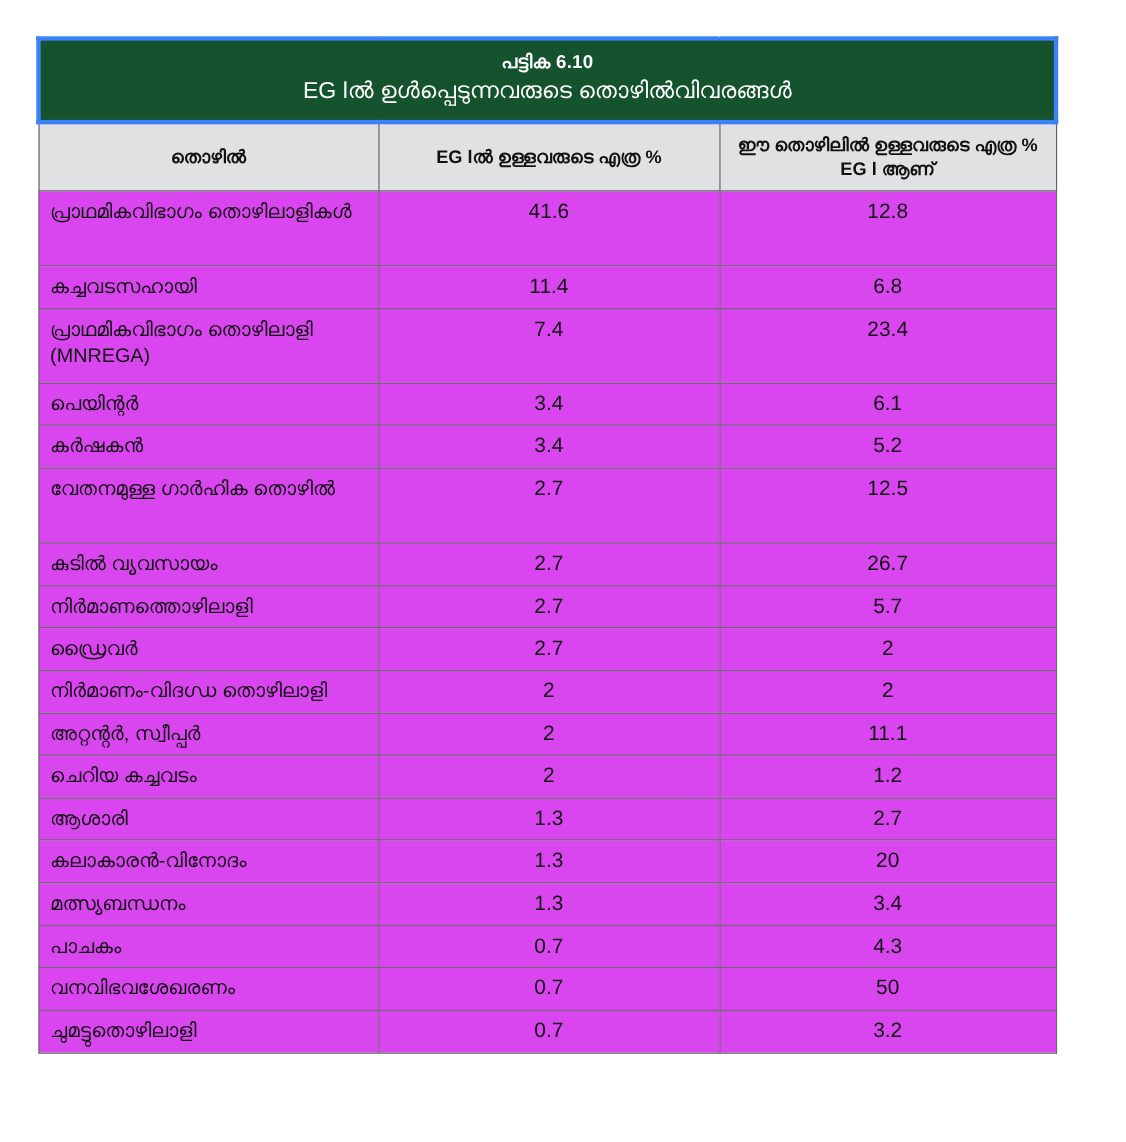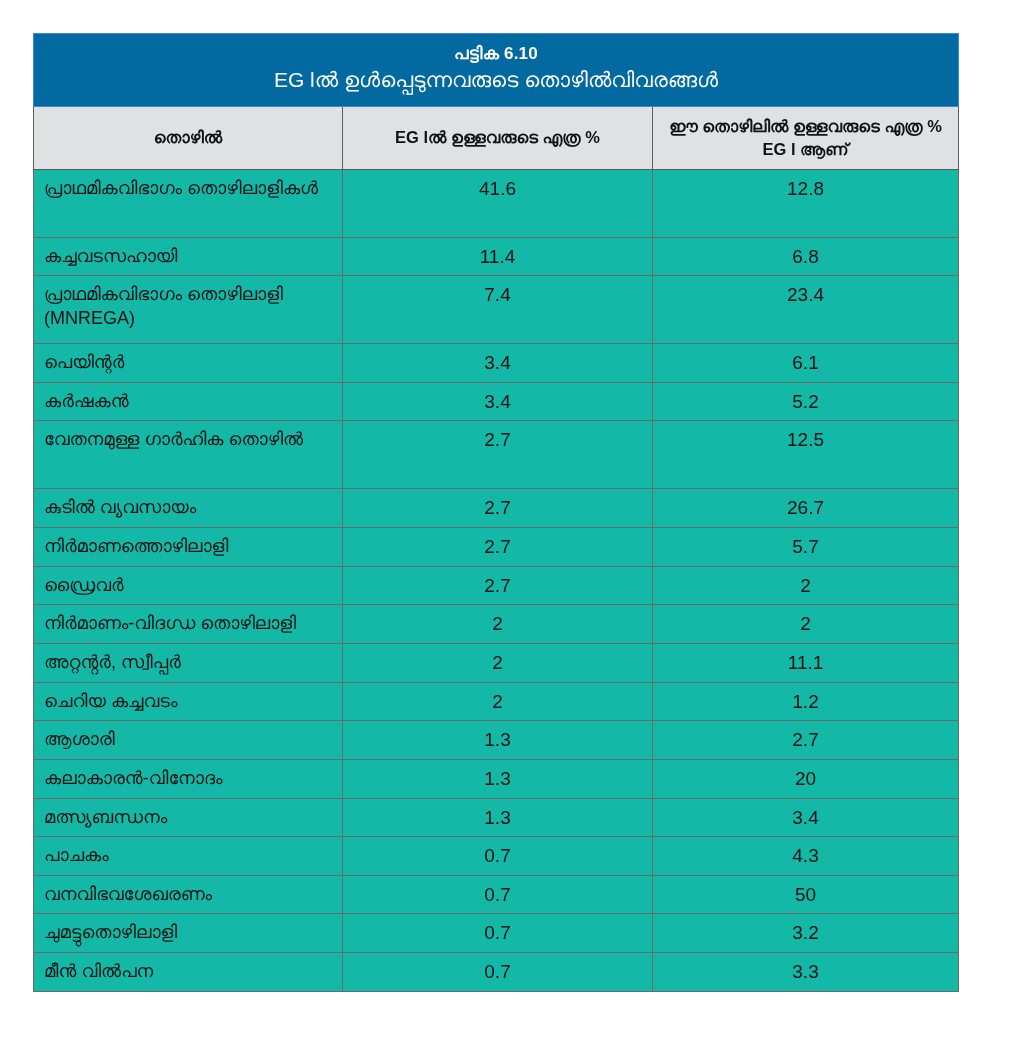--- a/index.html
+++ b/index.html
@@ -28,24 +28,24 @@
   }
 
   table.data-table {
     width: 925px;
     border-collapse: collapse;
     table-layout: fixed;
   }
 
   
   .title-cell {
-    background: #0369a1;
+    background: #14532d;
     color: #ffffff;
     padding: 9px 8px 12px 8px;
-    border: 1px solid #3b82f6;
+    border: 4px solid #3b82f6;
     line-height: 1.25;
   }
   .title-line-1 {
     font-size: 17px;
     font-weight: bold;
     letter-spacing: 0.2px;
     display: block;
     margin-bottom: 3px;
   }
   .title-line-2 {
@@ -66,21 +66,21 @@
     padding: 8px 6px;
     line-height: 1.35;
     height: 63px;
   }
 
   
   tbody td {
     border: 1px solid #6a6a6c;
     font-size: 18px;
     color: #111111;
-    background: #14b8a6;
+    background: #d946ef;
     padding: 6px 8px;
     line-height: 1.35;
     vertical-align: top;
   }
   tbody td.label-cell {
     text-align: left;
     padding-left: 10px;
   }
   tbody td.num-cell {
     text-align: center;
@@ -210,22 +210,17 @@
           <tr class="single-line">
             <td class="label-cell">വനവിഭവശേഖരണം</td>
             <td class="num-cell">0.7</td>
             <td class="num-cell">50</td>
           </tr>
           <tr class="single-line">
             <td class="label-cell">ചുമട്ടുതൊഴിലാളി</td>
             <td class="num-cell">0.7</td>
             <td class="num-cell">3.2</td>
           </tr>
-          <tr class="single-line">
-            <td class="label-cell">മീൻ വിൽപന</td>
-            <td class="num-cell">0.7</td>
-            <td class="num-cell">3.3</td>
-          </tr>
         </tbody>
     </table>
   </div>
 
 </div>
 
 </body></html>

